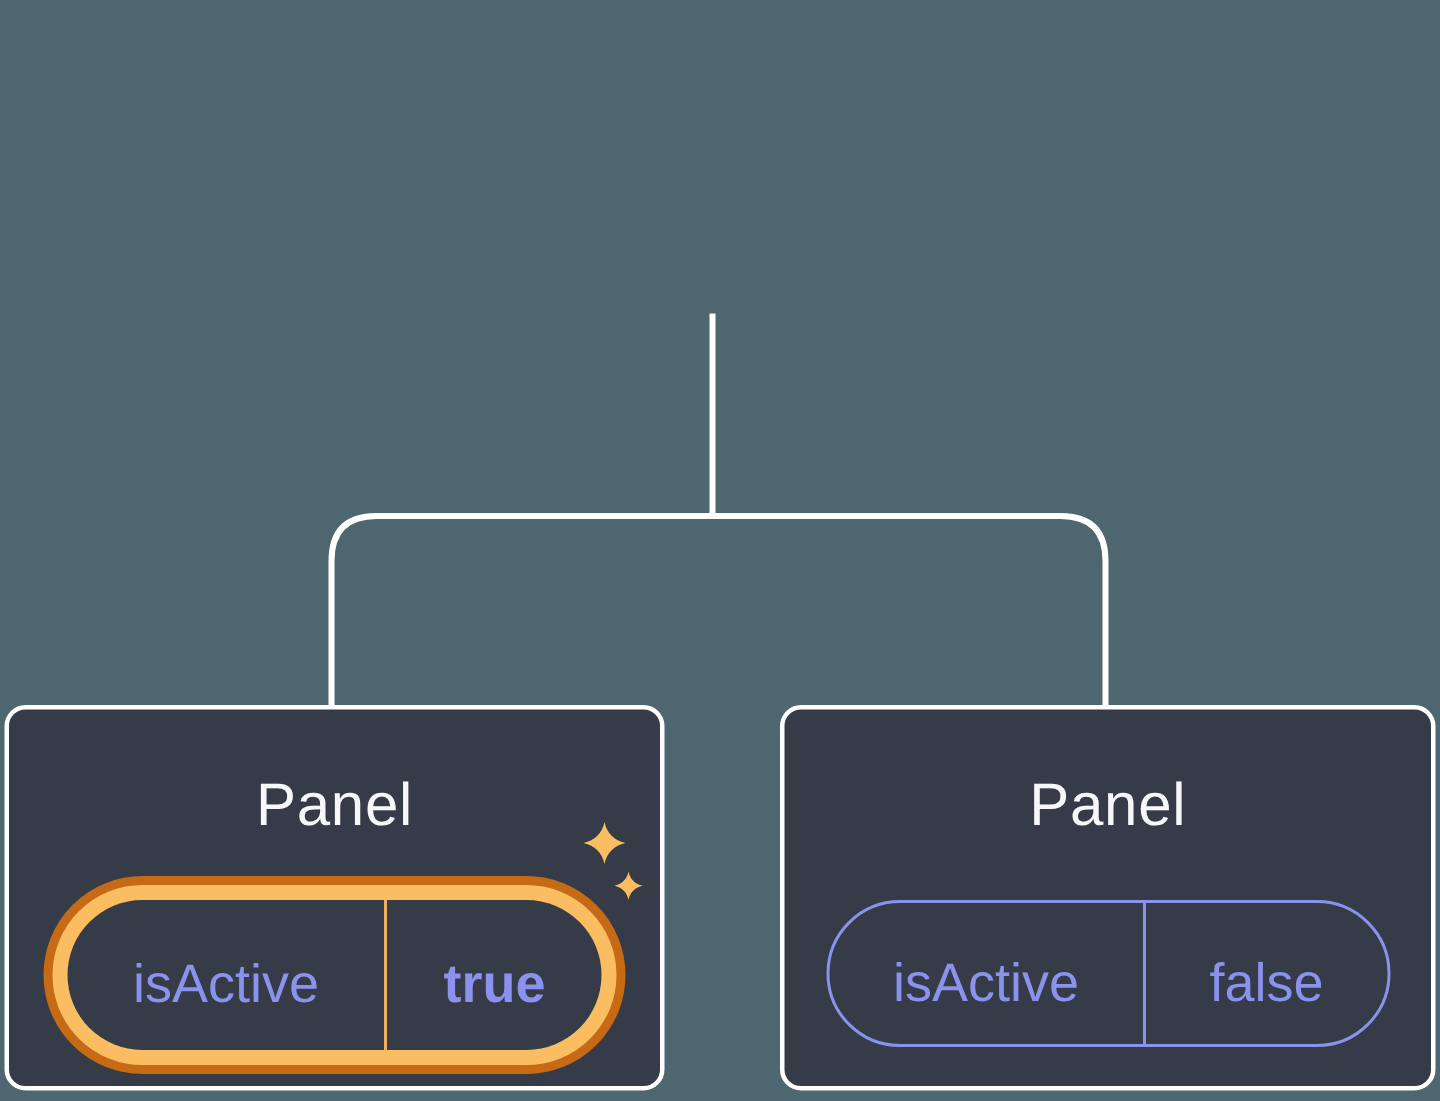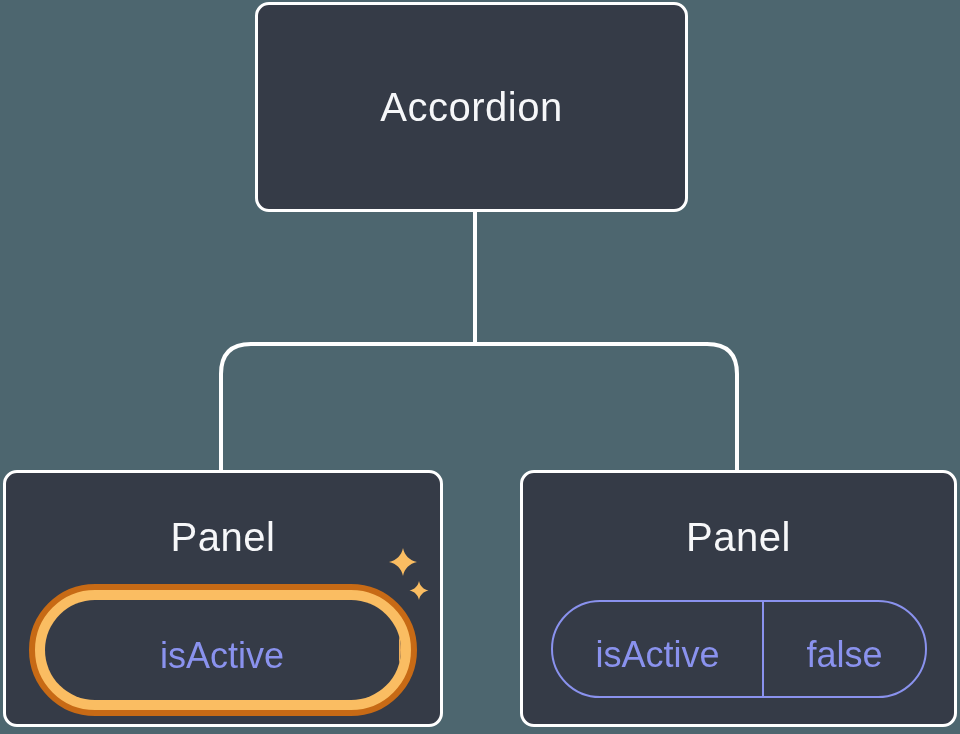--- a/index.html
+++ b/index.html
@@ -129,31 +129,29 @@
 </head>
 <body>
 
 <div class="canvas">
 
   <svg class="connectors" viewBox="0 0 960 734" xmlns="http://www.w3.org/2000/svg">
     <path class="connector-path" d="M475 209 L475 344"></path>
     <path class="connector-path" d="M221 472 L221 374 Q221 344 251 344 L707 344 Q737 344 737 374 L737 472"></path>
   </svg>
 
-  <div class="node node-accordion">
-    <div class="node-title">Accordion</div>
-  </div>
 
   <div class="node node-panel-left">
     <div class="node-title panel-title">Panel</div>
 
     <div class="pill-active">
       <div class="pill-active-inner">
         <div class="pill-cell cell-name-active">isActive</div>
         <div class="pill-divider"></div>
+        <div class="pill-cell cell-value-active prop-value-bold">true</div>
       </div>
     </div>
 
     <svg class="sparkles" viewBox="0 0 52 62" xmlns="http://www.w3.org/2000/svg">
       <path class="sparkle" d="M19 5 C20.6 12.5 25.5 17.4 33 19 C25.5 20.6 20.6 25.5 19 33 C17.4 25.5 12.5 20.6 5 19 C12.5 17.4 17.4 12.5 19 5 Z"></path>
       <path class="sparkle" d="M35 38 C36.2 43.5 39.5 46.3 44.5 47.5 C39.5 48.7 36.2 51.5 35 57 C33.8 51.5 30.5 48.7 25.5 47.5 C30.5 46.3 33.8 43.5 35 38 Z"></path>
     </svg>
   </div>
 
   <div class="node node-panel-right">

